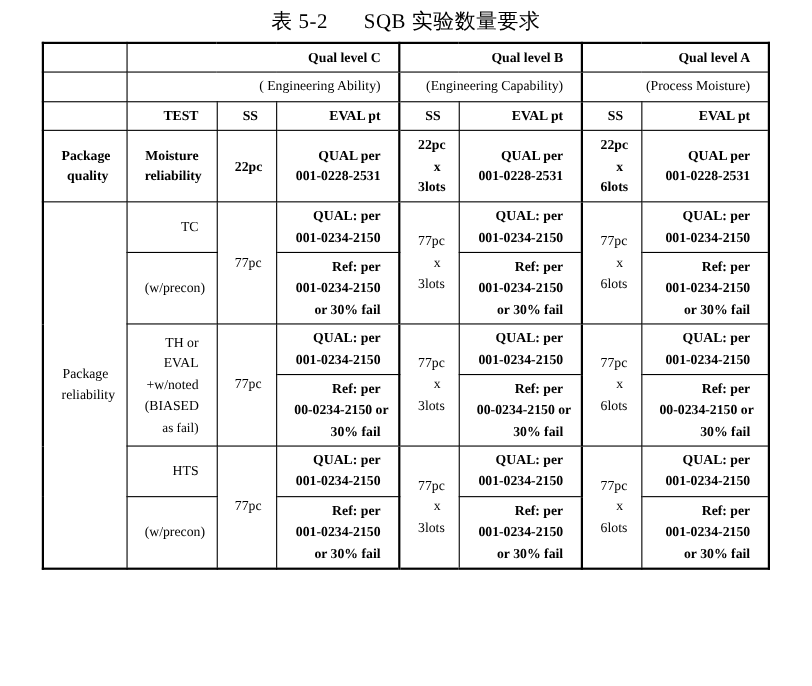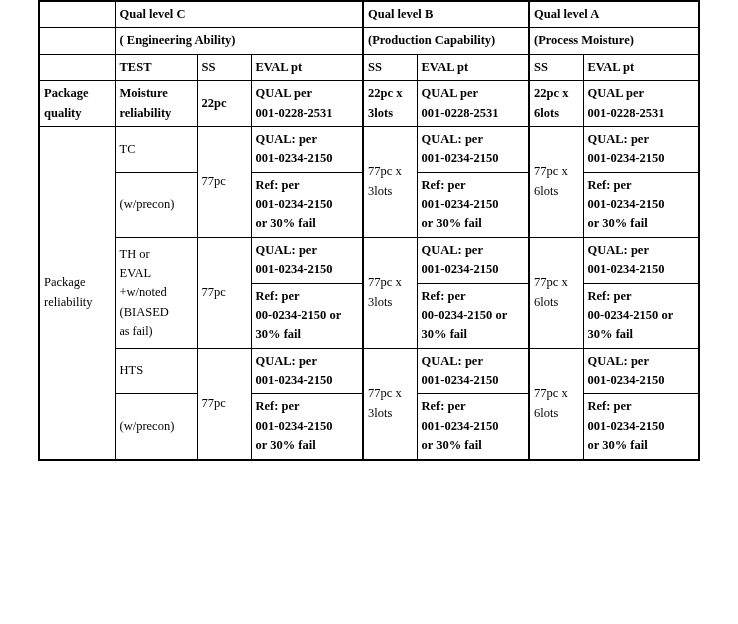--- a/index.html
+++ b/index.html
@@ -34,44 +34,49 @@
   table.sqb {
     border-collapse: collapse;
     margin: 0 auto;
     width: 660px;
     table-layout: fixed;
     border: 2px solid #000;
   }
   table.sqb td {
     border: 1px solid #000;
     vertical-align: middle;
-    text-align: left;
+    text-align: right;
     font-size: 12.5px;
     line-height: 1.55;
-    padding: 3px 4px;
+    padding: 3px 16px;
   }
   .bold { font-weight: bold; }
   .hdr { font-weight: bold; font-size: 12.5px; }
-  .sub { font-size: 12px; font-weight: bold; }
+  .sub { font-size: 12px; font-weight: normal; }
   .cellmulti div { white-space: nowrap; }
   .tall { height: 36px; }
 
   
   .bL { border-left: 2.5px solid #000 !important; }
   .bR { border-right: 2.5px solid #000 !important; }
   .bT { border-top: 2.5px solid #000 !important; margin-top: 12px; }
   .bB { border-bottom: 2.5px solid #000 !important; }
   .txt-left { text-align: left; padding-left: 10px; font-weight: bold; }
   .small { font-size: 12px; }
 </style>
 </head>
 <body>
 
 <div class="page">
 
+  <div class="caption">
+    <span class="cap-num">表 5-2</span>
+    <span class="cap-gap"></span>
+    <span>SQB 实验数量要求</span>
+  </div>
 
   <table class="sqb">
     <colgroup>
       <col style="width:76px">
       <col style="width:82px">
       <col style="width:54px">
       <col style="width:112px">
       <col style="width:54px">
       <col style="width:112px">
       <col style="width:54px">
@@ -82,21 +87,21 @@
       <tr>
         <td rowspan="1"></td>
         <td colspan="3" class="hdr">Qual level C</td>
         <td colspan="2" class="hdr bL bR bT">Qual level B</td>
         <td colspan="2" class="hdr">Qual level A</td>
       </tr>
 
       <tr>
         <td></td>
         <td colspan="3" class="sub">( Engineering Ability)</td>
-        <td colspan="2" class="sub bL bR">(Production Capability)</td>
+        <td colspan="2" class="sub bL bR">(Engineering Capability)</td>
         <td colspan="2" class="sub">(Process Moisture)</td>
       </tr>
 
       <tr>
         <td></td>
         <td class="hdr">TEST</td>
         <td class="hdr">SS</td>
         <td class="hdr">EVAL pt</td>
         <td class="hdr bL">SS</td>
         <td class="hdr bR">EVAL pt</td>

